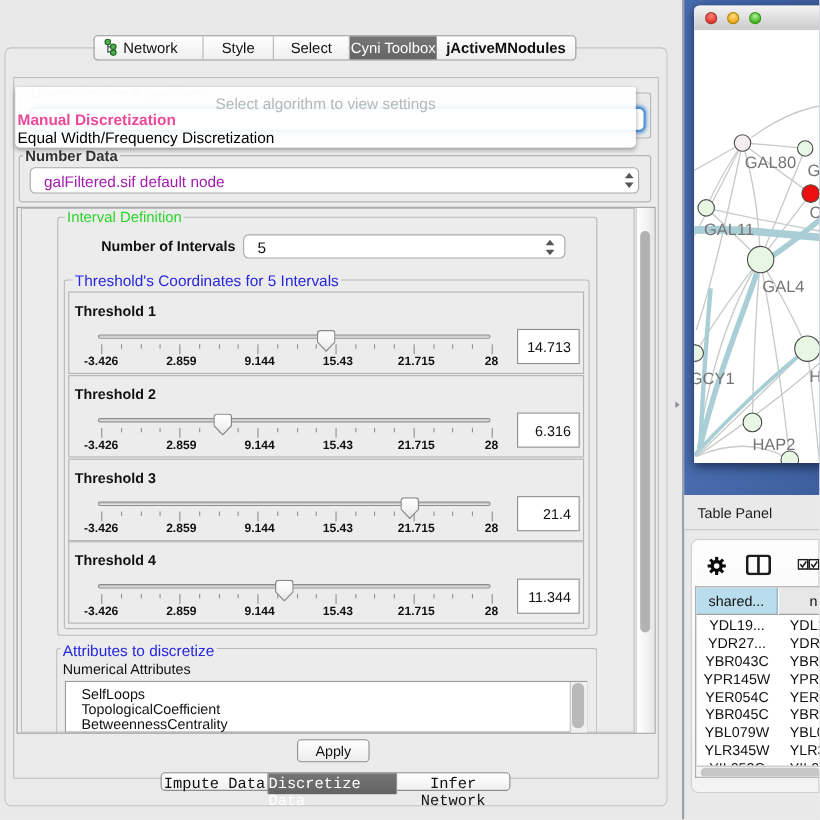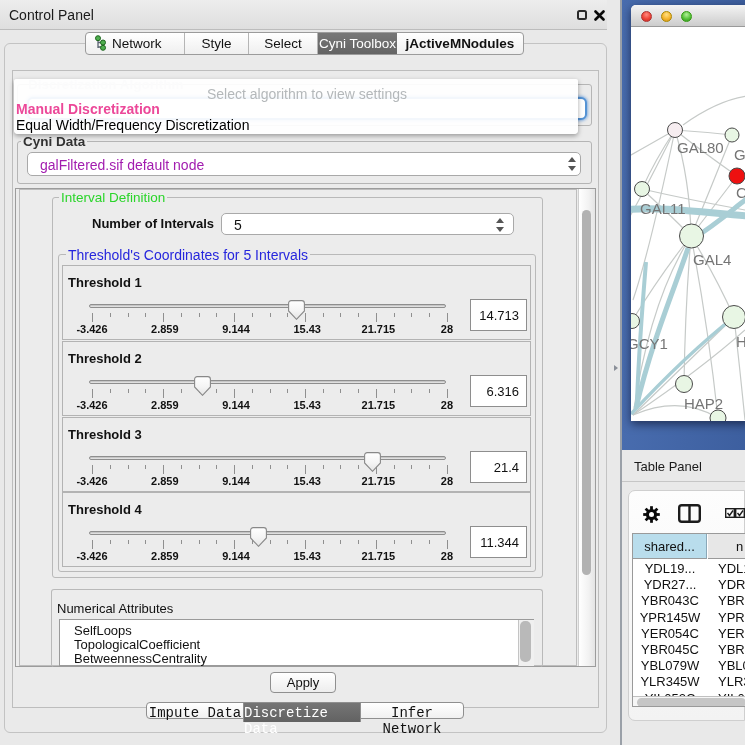--- a/index.html
+++ b/index.html
@@ -5,27 +5,20 @@
   * { margin:0; padding:0; box-sizing:border-box; }
   html,body { width:745px; height:745px; overflow:hidden; }
   body { font-family:"Liberation Sans", sans-serif; background:#e9e9e9; position:relative; }
   .abs { position:absolute; }
 </style>
 </head>
 <body>
 
 <div class="abs" style="left:0;top:0;width:622px;height:745px;background:#e9e9e9;">
 
-  <div class="abs" style="left:0;top:0;width:622px;height:30px;background:linear-gradient(#ededed,#dedede);border-bottom:1px solid #bcbcbc;">
-    <div class="abs" style="left:9px;top:7px;font-size:14px;color:#1a1a1a;">Control Panel</div>
-    <div class="abs" style="left:577px;top:10px;width:10px;height:10px;border:2px solid #2a2a2a;border-radius:2.5px;"></div>
-    <svg class="abs" style="left:594px;top:10px;" width="11" height="11" viewBox="0 0 11 11">
-      <path d="M1.5 1.5 L9.5 9.5 M9.5 1.5 L1.5 9.5" stroke="#0a0a0a" stroke-width="2.6" stroke-linecap="round"></path>
-    </svg>
-  </div>
 
   <div class="abs" style="left:4px;top:43px;width:603px;height:690px;background:#eaeaea;border:1px solid #c3c3c3;border-radius:6px;"></div>
 
   <div class="abs" style="left:85px;top:32px;width:439px;height:23px;background:linear-gradient(#ffffff,#efefef);border:1px solid #9b9b9b;border-radius:4px;font-size:13.5px;color:#111;white-space:nowrap;">
     <div class="abs" style="left:0;top:0;width:99px;height:21px;border-right:1px solid #b5b5b5;">
       <svg class="abs" style="left:7px;top:2px;" width="17" height="17" viewBox="0 0 17 17">
         <path d="M5 4 V13 M5 7.5 H9 M5 12 H9" fill="none" stroke="#5a6472" stroke-width="1.3"></path>
         <circle cx="5" cy="3.2" r="2.5" fill="#4fae4f" stroke="#1e661e" stroke-width="1"></circle>
         <circle cx="10" cy="7.5" r="2.5" fill="#4fae4f" stroke="#1e661e" stroke-width="1"></circle>
         <circle cx="10" cy="12.8" r="2.5" fill="#4fae4f" stroke="#1e661e" stroke-width="1"></circle>
@@ -39,21 +32,21 @@
   </div>
 
   <div class="abs" style="left:12px;top:70px;width:587px;height:638px;background:#ebebeb;border:1px solid #bdbdbd;"></div>
 
   <div class="abs" style="left:17px;top:84px;width:575px;height:42px;border:1px solid #b5b5b5;border-radius:3px;"></div>
   <div class="abs" style="left:26px;top:77px;font-size:13.5px;font-weight:bold;color:#c6c9cb;background:transparent;padding:0 2px;">Discretization Algorithm</div>
 
   <div class="abs" style="left:27px;top:97px;width:560px;height:23px;background:#fff;border:2px solid #5593d4;border-radius:6px;box-shadow:0 0 3px 1px rgba(90,150,220,.7);"></div>
 
   <div class="abs" style="left:17px;top:141px;width:575px;height:43px;border:1px solid #b5b5b5;border-radius:3px;"></div>
-  <div class="abs" style="left:21px;top:134px;font-size:13.5px;font-weight:bold;color:#333;background:#ebebeb;padding:0 2px;">Cyni Data</div>
+  <div class="abs" style="left:21px;top:134px;font-size:13.5px;font-weight:bold;color:#333;background:#ebebeb;padding:0 2px;">Number Data</div>
   <div class="abs" style="left:27px;top:152px;width:554px;height:24px;background:#fff;border:1px solid #a9a9a9;border-radius:5px;">
     <div class="abs" style="left:12px;top:4px;font-size:14px;color:#a21caf;">galFiltered.sif default node</div>
     <svg class="abs" style="left:538px;top:3px;" width="12" height="16" viewBox="0 0 12 16">
       <path d="M6 1 L10 6 L2 6 Z" fill="#555"></path>
         <path d="M6 15 L10 10 L2 10 Z" fill="#555"></path>
     </svg>
   </div>
 
   <div class="abs" style="left:15px;top:188px;width:581px;height:479px;border:1px solid #9c9c9c;background:#ececec;"></div>
 
@@ -238,40 +231,41 @@
             <stop offset="0" stop-color="#ffffff"></stop>
             <stop offset="0.55" stop-color="#f4f4f4"></stop>
             <stop offset="1" stop-color="#e4e4e4"></stop>
           </linearGradient>
         </defs>
   </svg>
   <div class="abs" style="left:470px;top:526px;width:57px;height:32px;background:#fff;border:1px solid #8e8e8e;font-size:13px;color:#111;text-align:right;padding:8px 7px 0 0;">11.344</div>
     </div>
 
   <div class="abs" style="left:51px;top:589px;width:492px;height:78px;border:1px solid #b9b9b9;border-radius:3px;border-bottom:none;"></div>
+  <div class="abs" style="left:55px;top:583px;font-size:14px;color:#2626dd;background:#ececec;padding:0 2px;">Attributes to discretize</div>
   <div class="abs" style="left:57px;top:601px;font-size:13px;font-weight:normal;color:#111;">Numerical Attributes</div>
   <div class="abs" style="left:59px;top:619px;width:475px;height:47px;background:#fff;border:1px solid #9a9a9a;font-size:13px;color:#111;">
     <div class="abs" style="left:14px;top:3px;">SelfLoops</div>
     <div class="abs" style="left:14px;top:17px;">TopologicalCoefficient</div>
     <div class="abs" style="left:14px;top:31px;">BetweennessCentrality</div>
     <div class="abs" style="left:458px;top:0;width:16px;height:46px;background:#f0f0f0;border-left:1px solid #c4c4c4;"></div>
     <div class="abs" style="left:460px;top:1px;width:11px;height:41px;background:#b9b9b9;border-radius:5px;"></div>
   </div>
 
   <div class="abs" style="left:270px;top:672px;width:66px;height:21px;background:linear-gradient(#ffffff,#ededed);border:1px solid #8f8f8f;border-radius:4px;text-align:center;font-size:13px;color:#111;padding-top:2px;">Apply</div>
 
   <div class="abs" style="left:146px;top:702px;width:318px;height:17px;background:linear-gradient(#ffffff,#f0f0f0);border:1px solid #8f8f8f;border-radius:4px;font-size:14px;color:#111;font-family:Liberation Mono, monospace;">
     <div class="abs" style="left:0;top:0;width:97px;height:19px;border-right:1px solid #8f8f8f;text-align:center;padding-top:2px;">Impute Data</div>
     <div class="abs" style="left:97px;top:0;width:117px;height:19px;border-right:1px solid #8f8f8f;background:linear-gradient(#757575,#626262);color:#fff;text-align:left;padding-top:2px;">Discretize Data</div>
     <div class="abs" style="left:214px;top:0;width:102px;height:19px;text-align:center;padding-top:2px;">Infer Network</div>
   </div>
 </div>
 
 <div class="abs" style="left:14px;top:79px;width:564px;height:55px;background:rgba(255,255,255,0.93);border-radius:2px 2px 4px 4px;box-shadow:0 2px 5px rgba(0,0,0,0.35);z-index:50;">
-  <div class="abs" style="left:0;top:7px;width:564px;text-align:center;font-size:14px;color:#b4b8ba;margin-left:11px;">Select algorithm to view settings</div>
+  <div class="abs" style="left:0;top:7px;width:564px;text-align:center;font-size:14px;color:#b4b8ba;">Select algorithm to view settings</div>
   <div class="abs" style="left:2px;top:22px;font-size:14px;font-weight:bold;color:#ec4899;">Manual Discretization</div>
   <div class="abs" style="left:2px;top:38px;font-size:14px;color:#000;">Equal Width/Frequency Discretization</div>
 </div>
 
 <div class="abs" style="left:607px;top:0;width:15px;height:745px;background:#e9e9e9;border-right:2px solid #9aa0a8;"></div>
 <div class="abs" style="left:614px;top:365px;width:0;height:0;border-left:4px solid #8a8f98;border-top:3.5px solid transparent;border-bottom:3.5px solid transparent;"></div>
 
 <div class="abs" style="left:622px;top:0;width:123px;height:450px;background:linear-gradient(90deg,#486cae,#3d5f9f);overflow:hidden;">
 
   <div class="abs" style="left:9px;top:5px;width:120px;height:416px;background:#fff;border-radius:5px 0 0 0;box-shadow:0 3px 10px rgba(0,0,20,0.55);">

